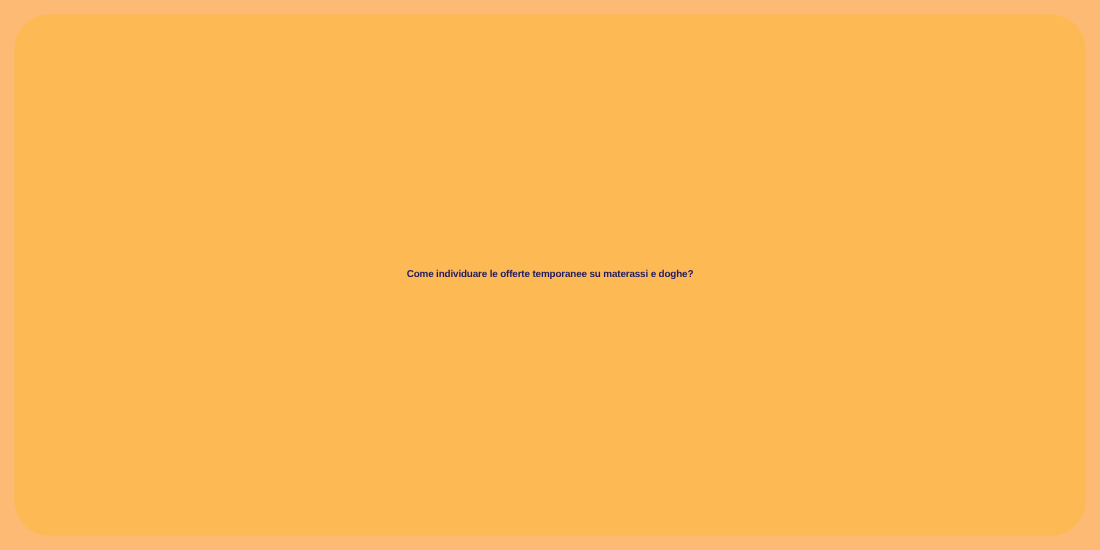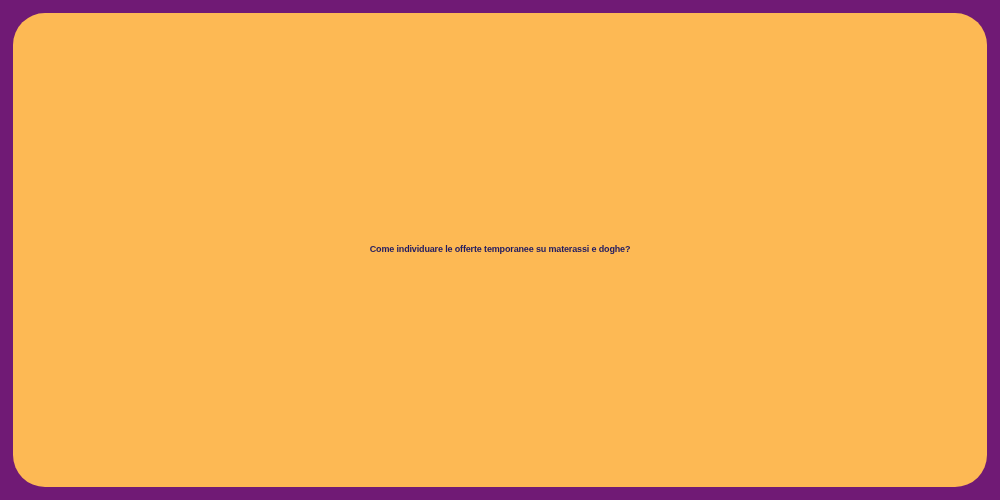--- a/index.html
+++ b/index.html
@@ -50,20 +50,20 @@
     font-weight: 700;
     line-height: 1.25;
     letter-spacing: -0.15px;
     white-space: nowrap;
     -webkit-font-smoothing: antialiased;
   }
 </style>
 </head>
 <body>
 
-<div id="banner-root" style="background: #701a75; width: 1000px; height: 500px; padding: 13px;">
+<div id="banner-root" style="background: #fdba74; width: 1000px; height: 500px; padding: 13px;">
 
   <div id="banner-card" style="background: rgb(253, 185, 84); border-radius: 32px;">
 
     <h1 id="banner-heading" style="color: rgb(33, 27, 97); font-size: 9px;">Come individuare le offerte temporanee su materassi e doghe?</h1>
 
   </div>
 </div>
 
 </body></html>

